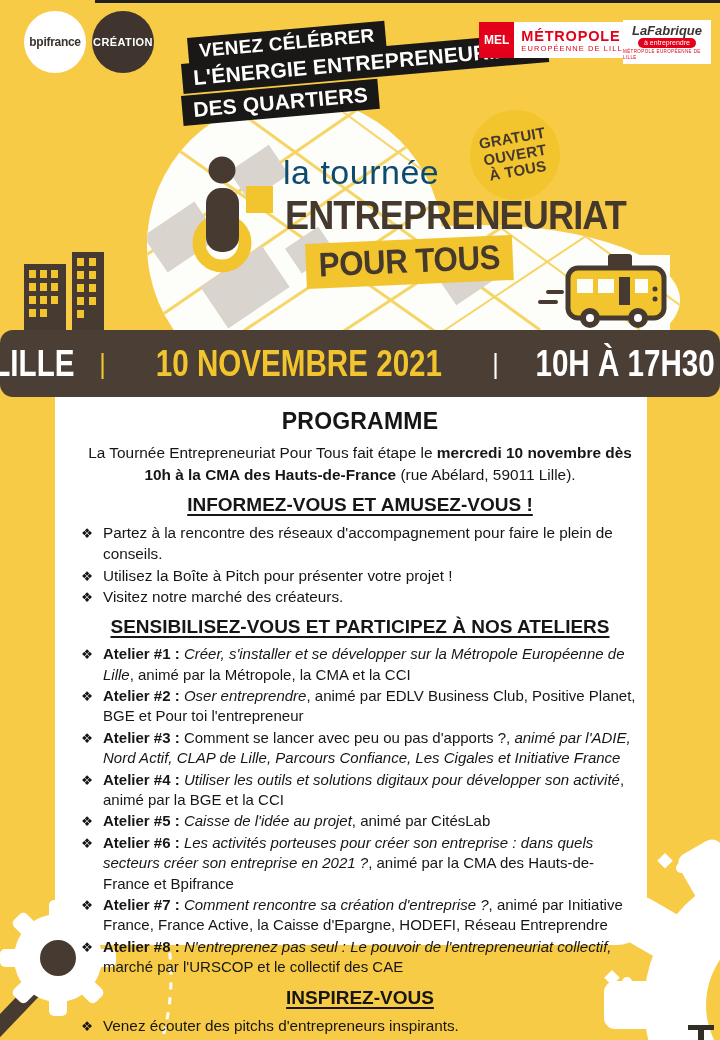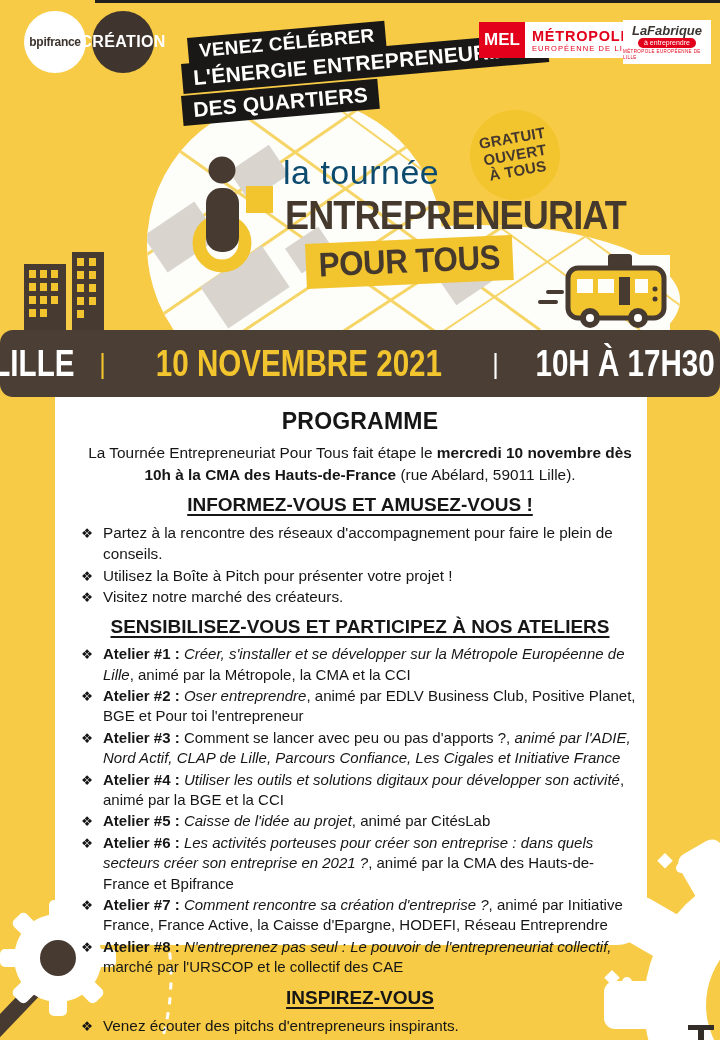--- a/index.html
+++ b/index.html
@@ -5,27 +5,27 @@
   html,body{margin:0;padding:0;}
   body{width:720px;height:1040px;font-family:"Liberation Sans",sans-serif;}
   #page{position:relative;width:720px;height:1040px;background:#F7CB45;overflow:hidden;}
 
   
   .header{position:absolute;left:0;top:0;width:720px;height:412px;}
   .hart{position:absolute;left:0;top:0;}
   .topline{position:absolute;left:95px;top:0;width:625px;height:3px;background:#22201e;}
   .logo-circle{position:absolute;border-radius:50%;display:flex;align-items:center;justify-content:center;text-align:center;}
   .logo-bpi{left:24px;top:11px;width:62px;height:62px;background:#fff;color:#3c332c;font-weight:700;font-size:12px;letter-spacing:-0.3px;}
-  .logo-creation{left:92px;top:11px;width:62px;height:62px;background:#3f352e;color:#fff;font-weight:700;font-size:16px;letter-spacing:0.4px;}
+  .logo-creation{left:92px;top:11px;width:62px;height:62px;background:#3f352e;color:#fff;font-weight:700;font-size:11px;letter-spacing:0.4px;}
   .step{position:absolute;background:#191817;color:#fff;font-weight:700;white-space:nowrap;transform:rotate(-5deg);transform-origin:left top;padding:3px 11px;letter-spacing:0.2px;}
   .step1{left:187px;top:38px;font-size:19px;}
   .step2{left:181px;top:64px;font-size:21px;}
   .step3{left:181px;top:96px;font-size:21px;}
   .mel{position:absolute;left:479px;top:22px;display:flex;align-items:stretch;height:36px;}
-  .mel-abbr{background:#E2001A;color:#fff;font-weight:700;font-size:17px;display:flex;align-items:center;padding:0 5px;}
+  .mel-abbr{background:#E2001A;color:#fff;font-weight:700;font-size:12px;display:flex;align-items:center;padding:0 5px;}
   .mel-right{background:#fff;color:#E2001A;padding:2px 7px;display:flex;flex-direction:column;justify-content:center;}
   .mel-l1{font-weight:700;font-size:14.5px;letter-spacing:0.8px;line-height:16px;}
   .mel-l2{font-size:7.5px;letter-spacing:1.1px;line-height:9px;}
   .fabrique{position:absolute;left:623px;top:20px;width:88px;height:44px;background:#fff;display:flex;flex-direction:column;align-items:center;justify-content:center;gap:1px;}
   .fab-l1{color:#3a3531;font-size:13px;font-weight:700;font-style:italic;line-height:13px;}
   .fab-l2{background:#E2001A;color:#fff;font-size:7px;padding:1px 6px;border-radius:7px;line-height:8px;}
   .fab-l3{color:#E2001A;font-size:4.5px;letter-spacing:0.4px;line-height:6px;}
   .badge{position:absolute;left:470px;top:110px;width:90px;height:90px;background:#F2C42E;border-radius:50%;display:flex;flex-direction:column;align-items:center;justify-content:center;transform:rotate(-10deg);color:#44382e;font-weight:700;z-index:3;}
   .badge div{font-size:15px;line-height:16.5px;letter-spacing:0.2px;}
   .brand-l1{position:absolute;left:283px;top:153px;font-size:34px;color:#0c4a6e;letter-spacing:0.5px;}

